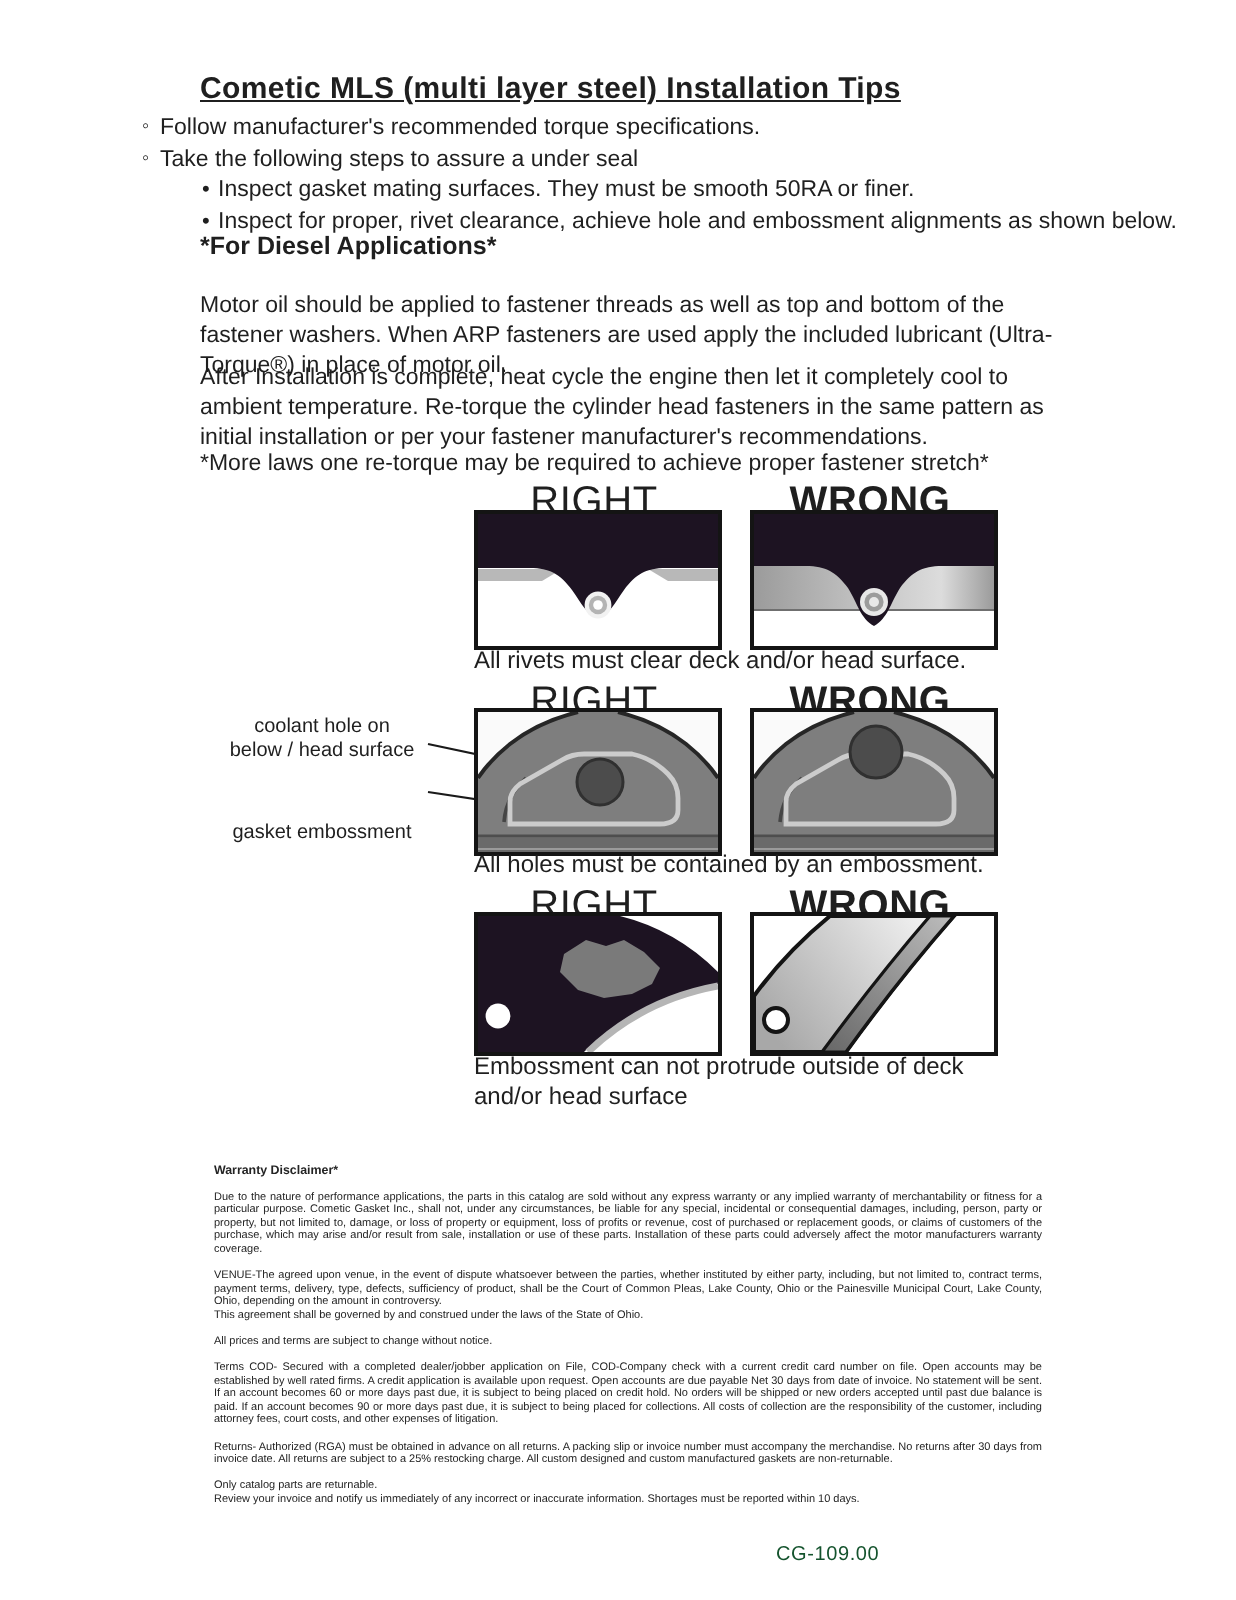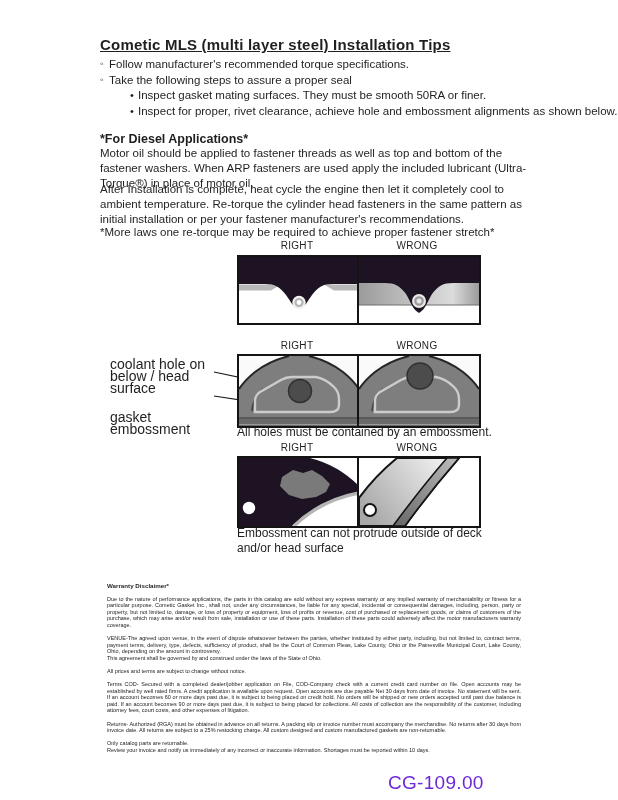--- a/index.html
+++ b/index.html
@@ -5,55 +5,55 @@
   html,body{margin:0;padding:0;background:#ffffff;}
   .page{
     position:relative; width:618px; height:800px; background:#ffffff;
     font-family:"Liberation Sans", sans-serif; color:#1f1f1f; overflow:hidden;margin-top:12px;
   }
   .abs{position:absolute;}
   .title{
     left:100px; top:24px; font-size:15px; font-weight:bold;
     text-decoration:underline; letter-spacing:0.2px;
   }
-  .bullets{left:100px; top:44px; width:470px; font-size:11.5px; line-height:15.2px;}
+  .bullets{left:71px; top:44px; width:470px; font-size:11.5px; line-height:15.2px;}
   .bline{white-space:nowrap;}
   .bmark{display:inline-block; width:9px; font-size:10px; vertical-align:1px;}
   .sub{padding-left:30px;}
   .submark{display:inline-block; width:8px; font-size:11px;}
-  .diesel-h{left:100px; top:120px; font-size:12.5px; font-weight:bold;}
+  .diesel-h{left:100px; top:104px; font-size:12.5px; font-weight:bold;}
   .para{left:100px; width:436px; font-size:11.5px; line-height:14.8px;}
   .p1{top:134px;} .p2{top:170px;} .pnote{top:213px;}
-  .dlabel{width:120px; text-align:center; font-size:10px; letter-spacing:0.3px;}
+  .dlabel{width:120px; text-align:center; font-size:20px; letter-spacing:0.3px;}
   .r1{top:228px;} .r2{top:328px;} .r3{top:430px;}
-  .colL{left:237px;} .colR{left:357px;}
+  .colL{left:237px;} .colR{left:375px;font-weight:bold;}
   .dbox{width:120px; height:66px; border:2px solid #141414; background:#ffffff; box-sizing:content-box;}
   .b1{top:243px;} .b2{top:342px; height:70px;} .b3{top:444px; height:68px;}
   .dbox svg{display:block; width:100%; height:100%;}
   .caption{left:237px; font-size:12px; line-height:14.5px; width:300px;}
   .cap1{top:311px;} .cap2{top:413px;} .cap3{top:514px; width:250px;}
-  .sidelabel{left:110px; width:102px; text-align:left; font-size:14px; line-height:12px;}
+  .sidelabel{left:110px; width:102px; text-align:center; font-size:10px; line-height:12px;}
   .sl1{top:346px;} .sl2{top:399px;}
   .leaderlines{left:208px; top:352px;}
   .disclaimer{left:107px; top:571px; width:414px; font-size:5.5px; line-height:6.6px; text-align:justify; color:#242424;}
   .disclaimer .dh{font-size:6.2px; font-weight:bold; margin-bottom:6px; text-align:left;}
   .disclaimer .dp{margin-bottom:6.5px;}
   .disclaimer .tight{margin-bottom:0;}
-  .pagenum{left:388px; top:760px; font-size:19px; letter-spacing:0.3px; color:#6d28d9;}
+  .pagenum{left:388px; top:760px; font-size:10px; letter-spacing:0.3px; color:#14532d;}
 </style>
 </head>
 <body>
 
 <div class="page">
 
   <div class="abs title">Cometic MLS (multi layer steel) Installation Tips</div>
 
   <div class="abs bullets">
     <div class="bline"><span class="bmark">◦</span><span>Follow manufacturer's recommended torque specifications.</span></div>
-    <div class="bline"><span class="bmark">◦</span><span>Take the following steps to assure a proper seal</span></div>
+    <div class="bline"><span class="bmark">◦</span><span>Take the following steps to assure a under seal</span></div>
     <div class="bline sub"><span class="submark">•</span><span>Inspect gasket mating surfaces.  They must be smooth 50RA or finer.</span></div>
     <div class="bline sub"><span class="submark">•</span><span>Inspect for proper, rivet clearance, achieve hole and embossment alignments as shown below.</span></div>
   </div>
 
   <div class="abs diesel-h">*For Diesel Applications*</div>
   <div class="abs para p1">Motor oil should be applied to fastener threads as well as top and bottom of the fastener washers. When ARP fasteners are used apply the included lubricant (Ultra-Torque®) in place of motor oil.</div>
   <div class="abs para p2">After Installation is complete, heat cycle the engine then let it completely cool to ambient temperature. Re-torque the cylinder head fasteners in the same pattern as initial installation or per your fastener manufacturer's recommendations.</div>
   <div class="abs para pnote">*More laws one re-torque may be required to achieve proper fastener stretch*</div>
 
   <div class="abs dlabel r1 colL">RIGHT</div>
@@ -82,20 +82,21 @@
       </defs>
       <rect x="0" y="26" width="120" height="22" fill="url(#g1w)"></rect>
       <line x1="0" y1="48" x2="120" y2="48" stroke="#6f6f6f" stroke-width="1"></line>
       <path d="M0,0 H120 V26 H94 C84,26 79,29 73,37 C68,45 67,52 60,56 C53,52 52,45 47,37 C41,29 36,26 26,26 H0 Z" fill="#1d1322"></path>
       <circle cx="60" cy="44" r="7" fill="#e8e8e8"></circle>
       <circle cx="60" cy="44" r="4.8" fill="#9c9c9c"></circle>
       <circle cx="60" cy="44" r="2.5" fill="#e8e8e8"></circle>
     </svg>
   </div>
 
+  <div class="abs caption cap1">All rivets must clear deck and/or head surface.</div>
 
   <div class="abs dlabel r2 colL">RIGHT</div>
   <div class="abs dlabel r2 colR">WRONG</div>
 
   <div class="abs sidelabel sl1">
     <div>coolant hole on</div>
     <div>below / head surface</div>
   </div>
   <div class="abs sidelabel sl2">gasket embossment</div>
 

